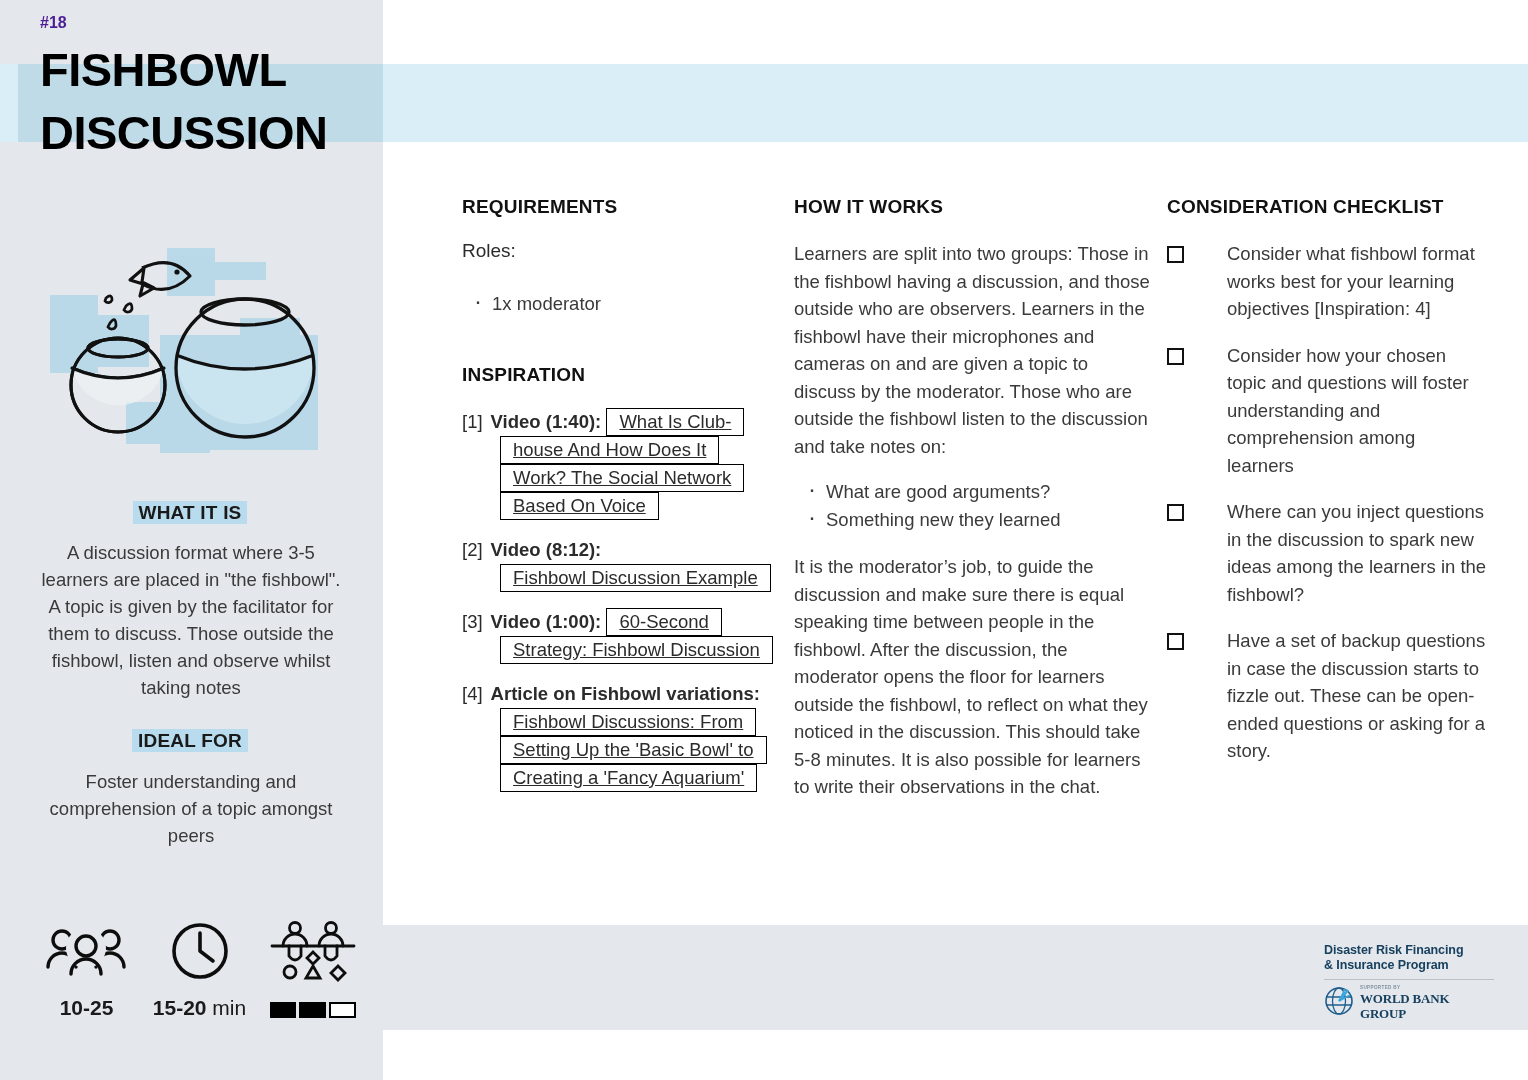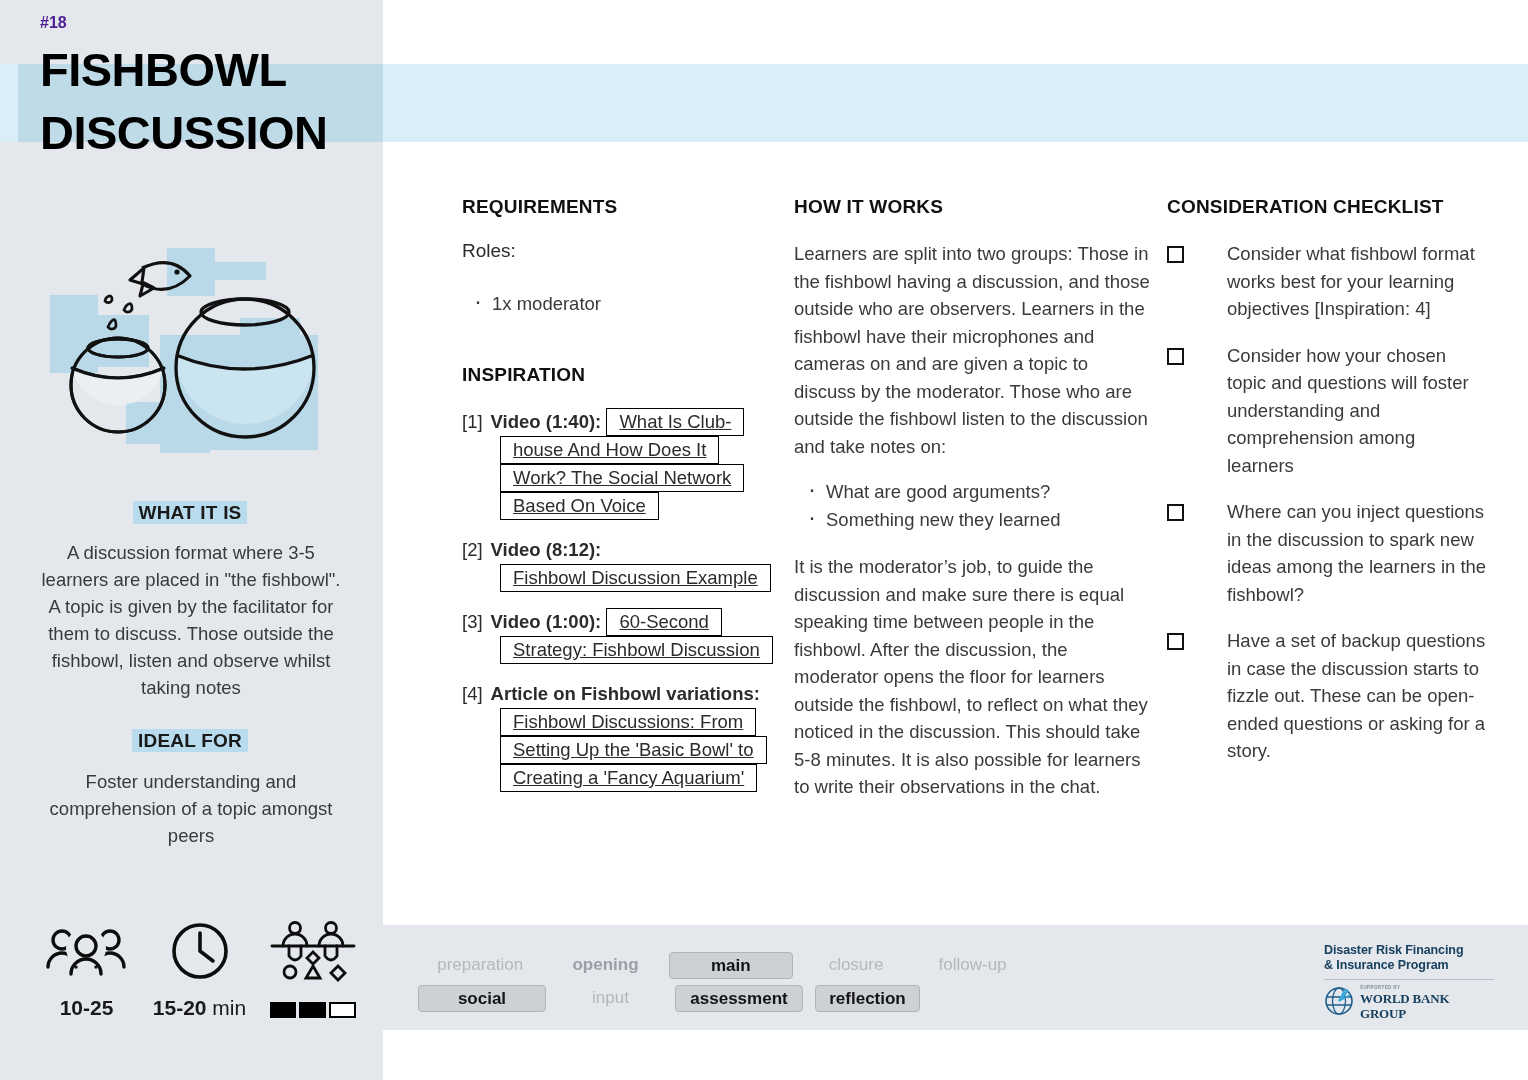--- a/index.html
+++ b/index.html
@@ -462,35 +462,20 @@
         <div class="chk-text">Where can you inject questions in the discussion to spark new ideas among the learners in the fishbowl?</div>
       </div>
       <div class="chk-item">
         <div class="chk-box"></div>
         <div class="chk-text">Have a set of backup questions in case the discussion starts to fizzle out. These can be open-ended questions or asking for a story.</div>
       </div>
     </div>
 </div>
 
 <div id="footer">
-  <div id="tag-grid">
-    <div class="tag-row" id="tag-row-1">
-        <span class="tag slot s-prep plain">preparation</span>
-        <span class="tag slot s-open plain dark">opening</span>
-        <span class="tag slot s-main boxed">main</span>
-        <span class="tag slot s-clos plain">closure</span>
-        <span class="tag slot s-foll plain">follow-up</span>
-      </div>
-    <div class="tag-row" id="tag-row-2">
-        <span class="tag slot s-prep boxed">social</span>
-        <span class="tag slot s-open plain">input</span>
-        <span class="tag slot s-main boxed">assessment</span>
-        <span class="tag slot s-clos boxed">reflection</span>
-      </div>
-  </div>
 
   <div id="logo">
     <div id="logo-title">
       <div>Disaster Risk Financing</div>
       <div>&amp; Insurance Program</div>
     </div>
     <div id="logo-rule"></div>
     <div id="logo-bottom">
       <span id="globe">
         <svg width="30" height="30" viewBox="0 0 30 30">

